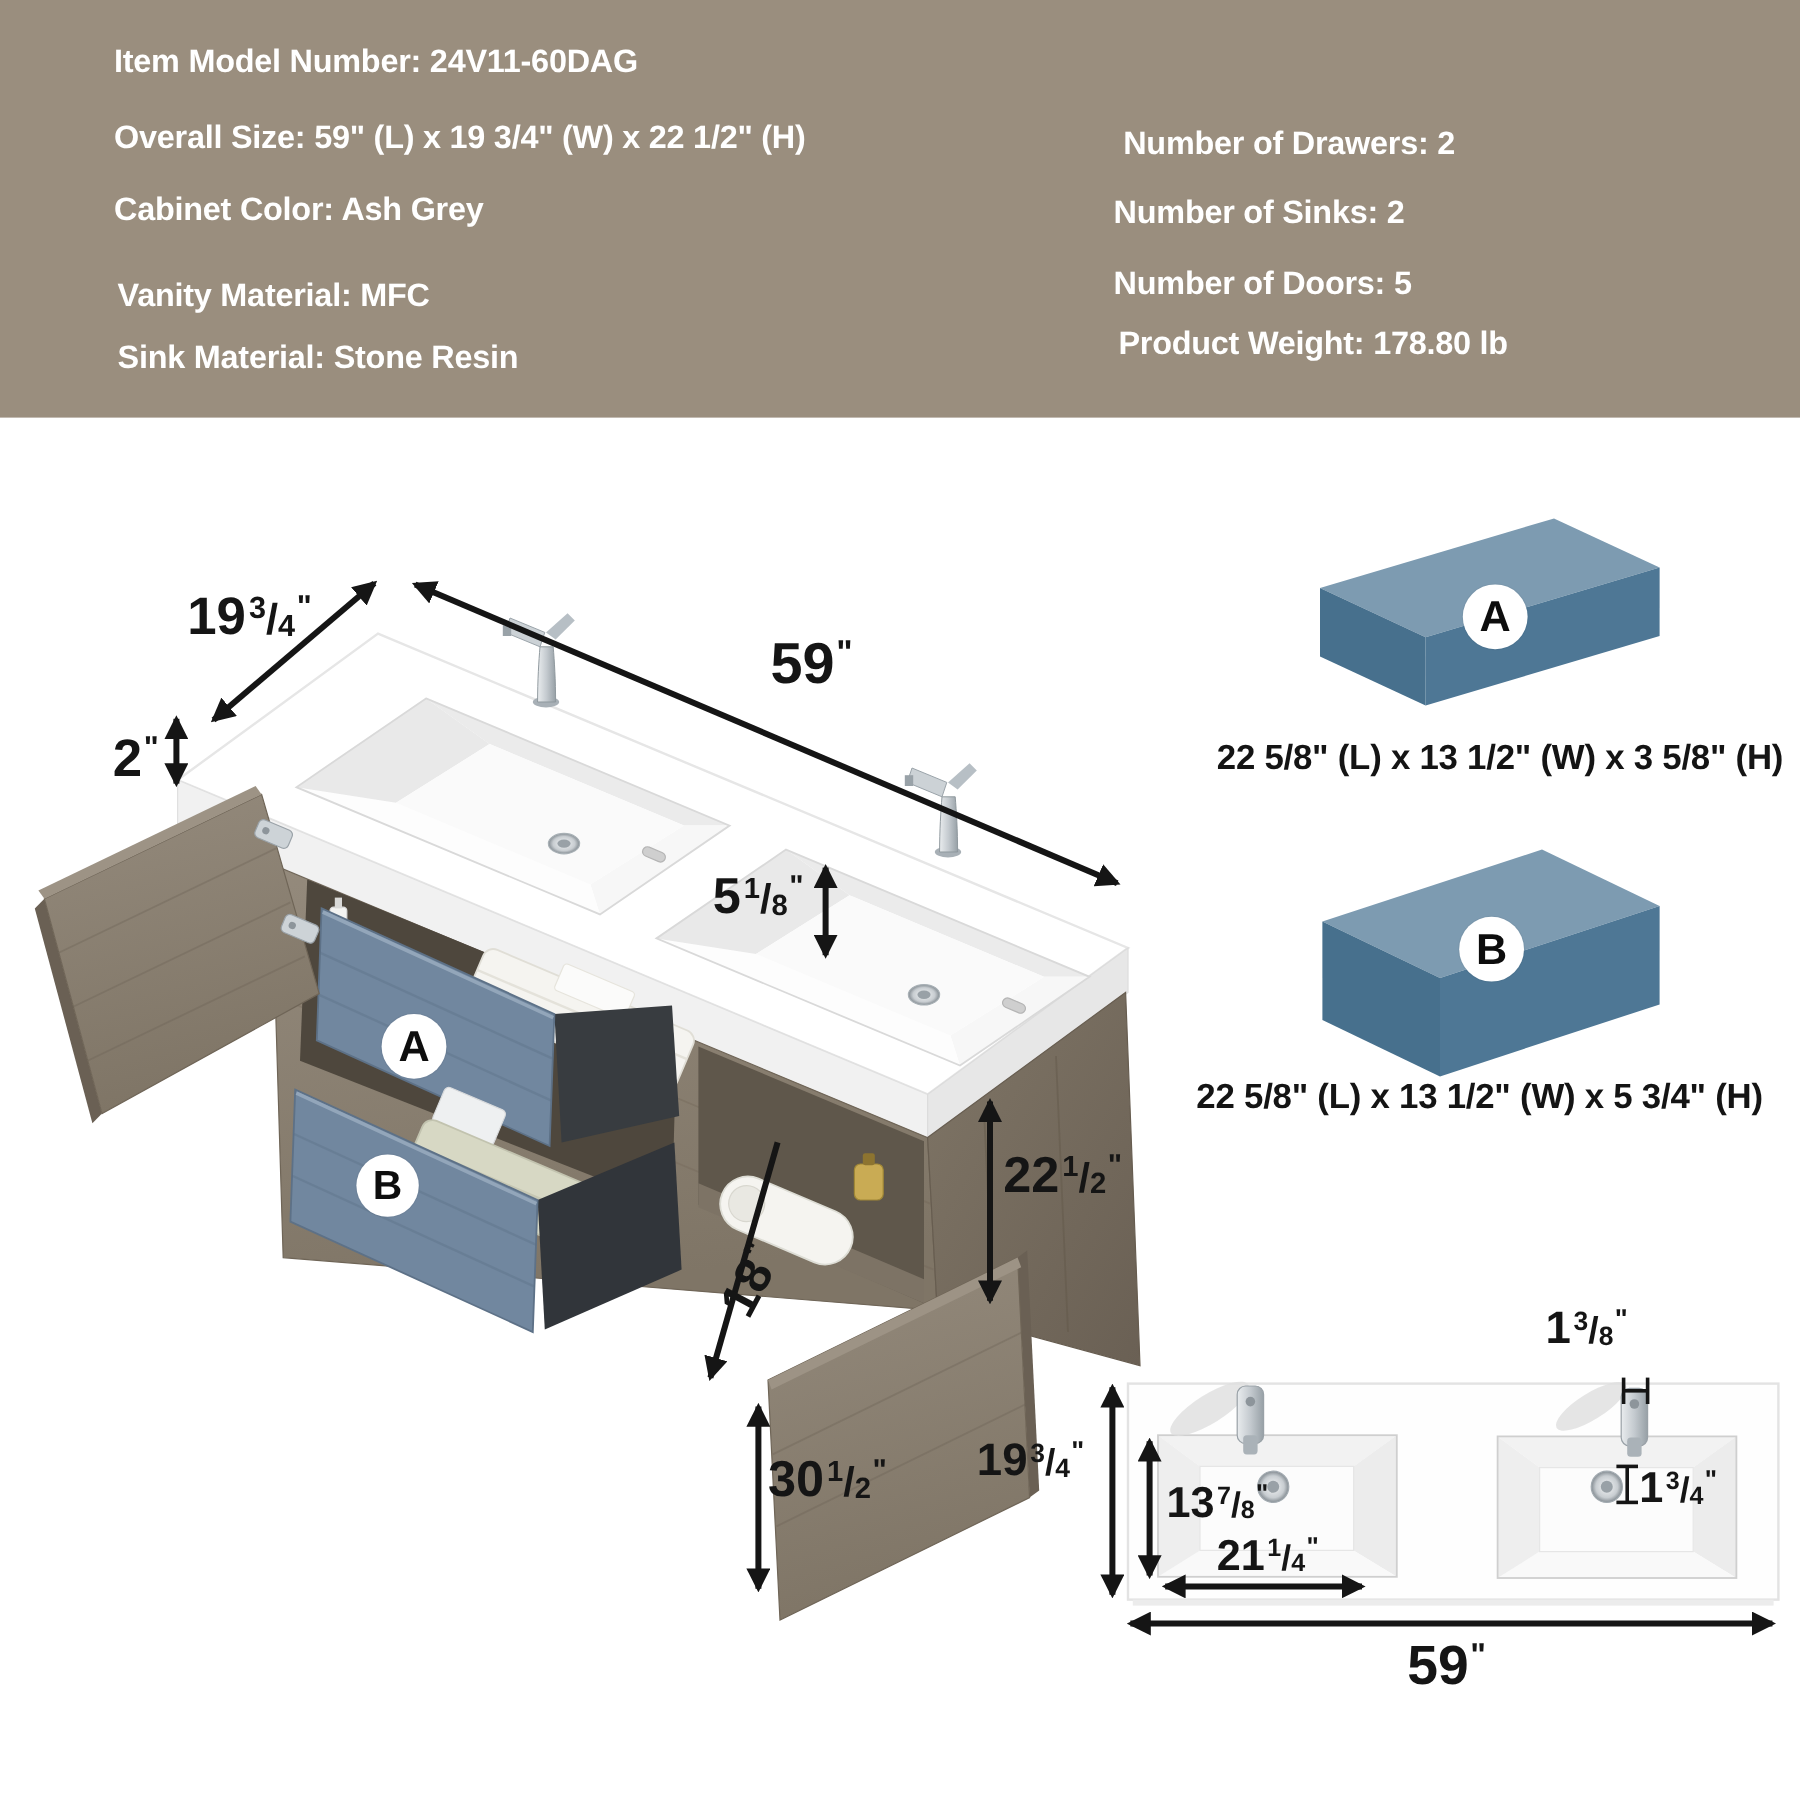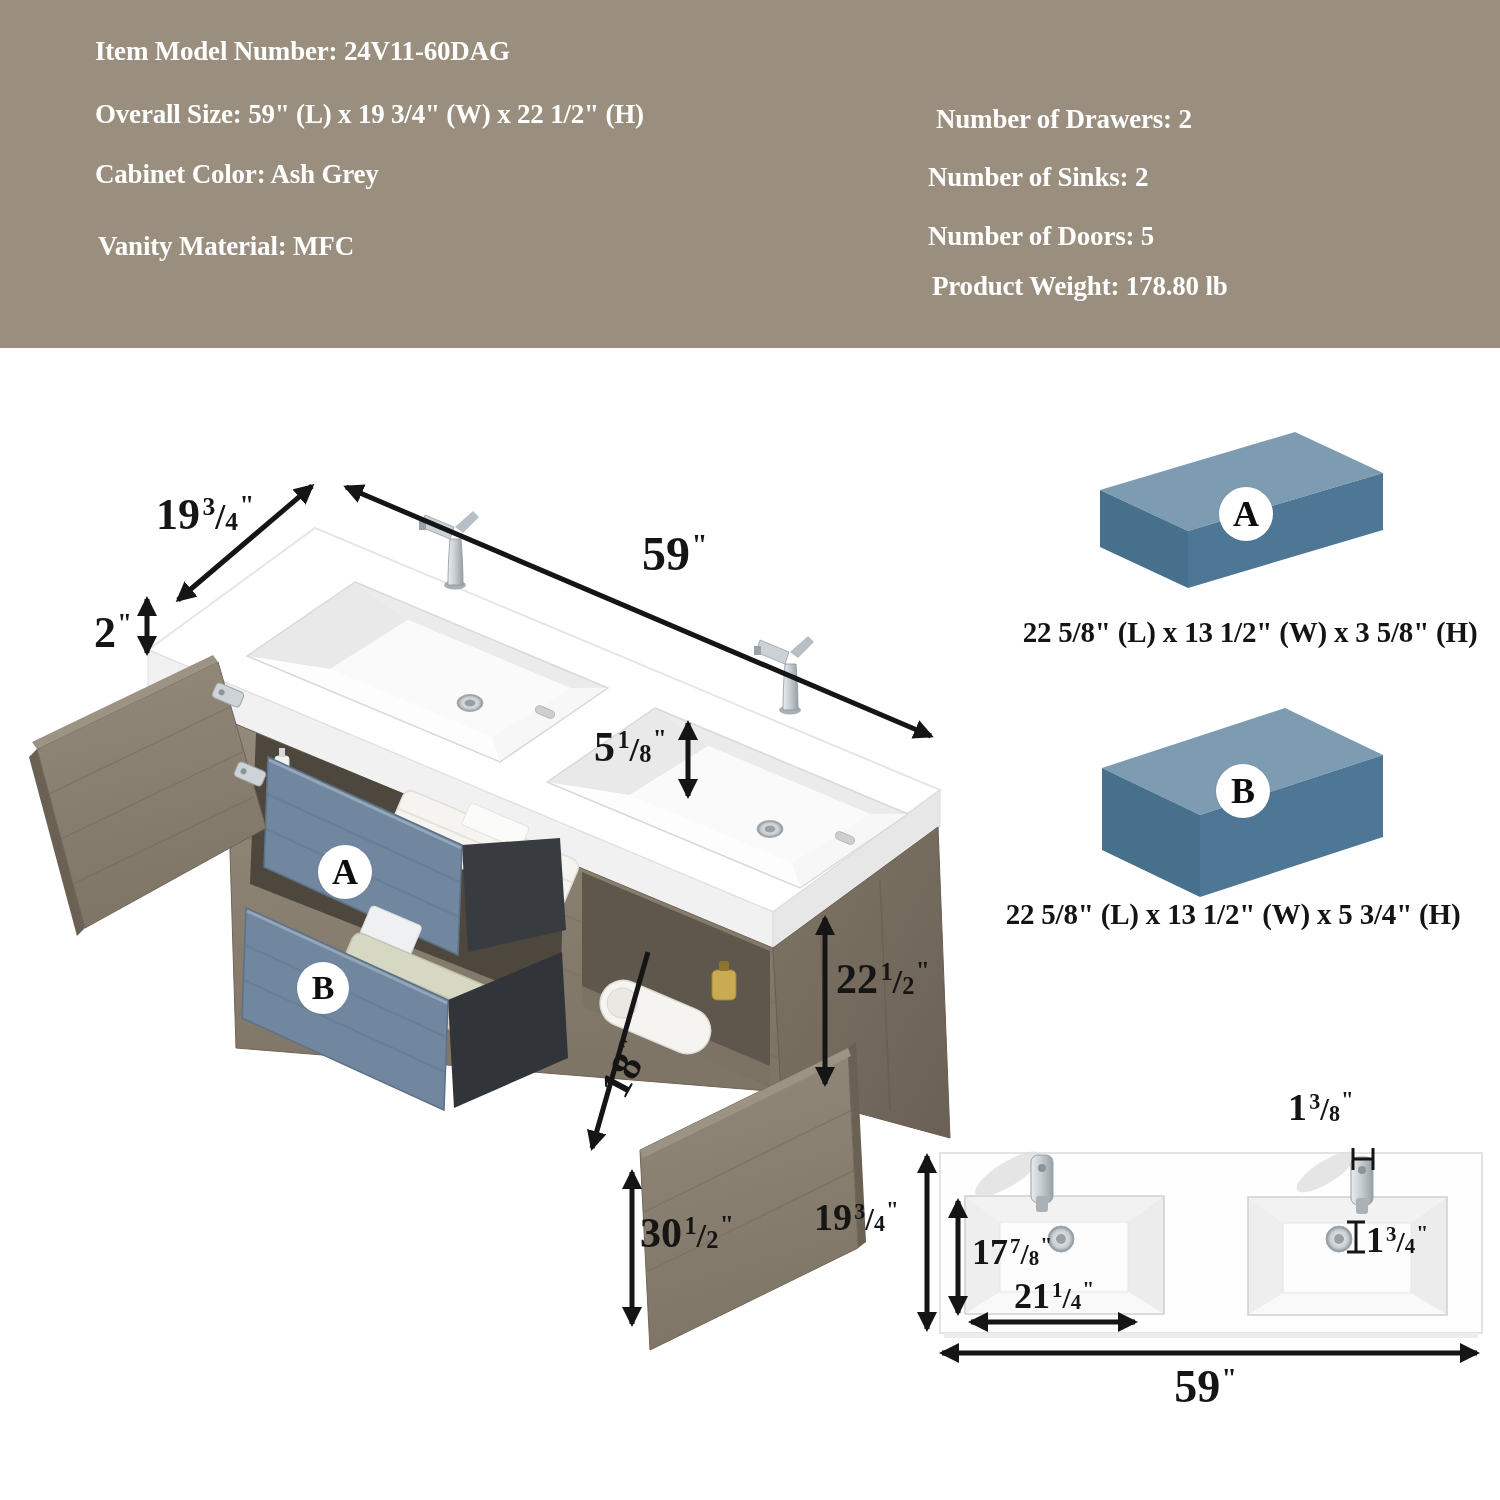--- a/index.html
+++ b/index.html
@@ -1,18 +1,18 @@
 <!DOCTYPE html>
 <html style="--header_bg: #9a8e7e; --header_text: #ffffff; --dim_text: #151515; --arrow: #151515; --wood: #948a7c; --wood_dark: #7f7566; --wood_edge: #6a6054; --drawer_front: #71879f; --drawer_side: #383c40; --box_top: #7d9bb1; --box_left: #47708d; --box_front: #4e7795; --towel_white: #f5f4f0; --towel_sage: #d7d8c4;"><head>
 <meta charset="utf-8">
 <style>
   html,body{margin:0;padding:0;background:#fff;}
   body{width:1500px;height:1500px;position:relative;overflow:hidden;
        font-family:"Liberation Sans",sans-serif;}
-  #stage{position:absolute;inset:0;width:1500px;height:1140px;font-family:Liberation Serif, serif;}
+  #stage{position:absolute;inset:0;width:1500px;height:1140px;}
   .hdr{position:absolute;left:0;top:0;width:1500px;height:348px;background:var(--header_bg,#9a8e7e);}
   .hline{position:absolute;color:var(--header_text,#fff);font-weight:700;font-size:27px;
          letter-spacing:-0.2px;white-space:nowrap;}
   svg.layer{position:absolute;left:0;top:0;}
   .dim{position:absolute;color:var(--dim_text,#151515);font-weight:700;white-space:nowrap;line-height:1;}
   .fr-n{font-size:.58em;vertical-align:.52em;margin-left:.10em;}
   .fr-d{font-size:.58em;vertical-align:-.06em;}
   .fr-s{font-size:.82em;}
   .fr-q{font-size:.60em;vertical-align:.55em;margin-left:.05em;letter-spacing:-1px;}
   .tag{position:absolute;background:#fff;border-radius:50%;display:flex;align-items:center;
@@ -23,20 +23,21 @@
 </head>
 <body>
 
 <div id="stage">
 
   <div class="hdr">
     <div class="hline" style="left:95px;top:36px">Item Model Number: 24V11-60DAG</div>
     <div class="hline" style="left:95px;top:99px">Overall Size: 59" (L) x 19 3/4" (W) x 22 1/2" (H)</div>
     <div class="hline" style="left:95px;top:159px">Cabinet Color: Ash Grey</div>
     <div class="hline" style="left:98px;top:231px">Vanity Material: MFC</div>
+    <div class="hline" style="left:98px;top:283px">Sink Material: Stone Resin</div>
     <div class="hline" style="left:936px;top:104px">Number of Drawers: 2</div>
     <div class="hline" style="left:928px;top:162px">Number of Sinks: 2</div>
     <div class="hline" style="left:928px;top:221px">Number of Doors: 5</div>
     <div class="hline" style="left:932px;top:271px">Product Weight: 178.80 lb</div>
   </div>
 
   <svg class="layer" width="1500" height="1500" viewBox="0 0 1500 1500">
     <defs>
       <marker id="mA" viewBox="0 0 10 10" refX="8.5" refY="5" markerWidth="4" markerHeight="4" orient="auto-start-reverse">
         <path d="M0,0 L10,5 L0,10 z" fill="var(--arrow,#151515)"></path>
@@ -280,18 +281,18 @@
   <div class="tag" style="left:318px;top:845px;width:54px;height:54px;font-size:36px">A</div>
   <div class="tag" style="left:297px;top:962px;width:52px;height:52px;font-size:34px">B</div>
   <div class="tag" style="left:1219px;top:487px;width:54px;height:54px;font-size:36px">A</div>
   <div class="tag" style="left:1216px;top:764px;width:54px;height:54px;font-size:36px">B</div>
 
   <div class="boxdims" style="left:1010px;top:616px;width:480px">22 5/8" (L) x 13 1/2" (W) x 3 5/8" (H)</div>
   <div class="boxdims" style="left:993px;top:898px;width:480px">22 5/8" (L) x 13 1/2" (W) x 5 3/4" (H)</div>
 
   <div class="dim" style="left:1288px;top:1088px;font-size:38px"><span class="fr-w">1</span><span class="fr-n">3</span><span class="fr-s">/</span><span class="fr-d">8</span><span class="fr-q">"</span></div>
   <div class="dim" style="left:814px;top:1198px;font-size:38px"><span class="fr-w">19</span><span class="fr-n">3</span><span class="fr-s">/</span><span class="fr-d">4</span><span class="fr-q">"</span></div>
-  <div class="dim" style="left:972px;top:1234px;font-size:36px"><span class="fr-w">17</span><span class="fr-n">7</span><span class="fr-s">/</span><span class="fr-d">8</span><span class="fr-q">"</span></div>
+  <div class="dim" style="left:972px;top:1234px;font-size:36px"><span class="fr-w">13</span><span class="fr-n">7</span><span class="fr-s">/</span><span class="fr-d">8</span><span class="fr-q">"</span></div>
   <div class="dim" style="left:1014px;top:1278px;font-size:36px"><span class="fr-w">21</span><span class="fr-n">1</span><span class="fr-s">/</span><span class="fr-d">4</span><span class="fr-q">"</span></div>
   <div class="dim" style="left:1366px;top:1222px;font-size:36px"><span class="fr-w">1</span><span class="fr-n">3</span><span class="fr-s">/</span><span class="fr-d">4</span><span class="fr-q">"</span></div>
   <div class="dim" style="left:1140px;top:1364px;width:130px;text-align:center;font-size:46px"><span class="fr-w">59</span><span class="fr-q">"</span></div>
 
 </div>
 
 </body></html>

